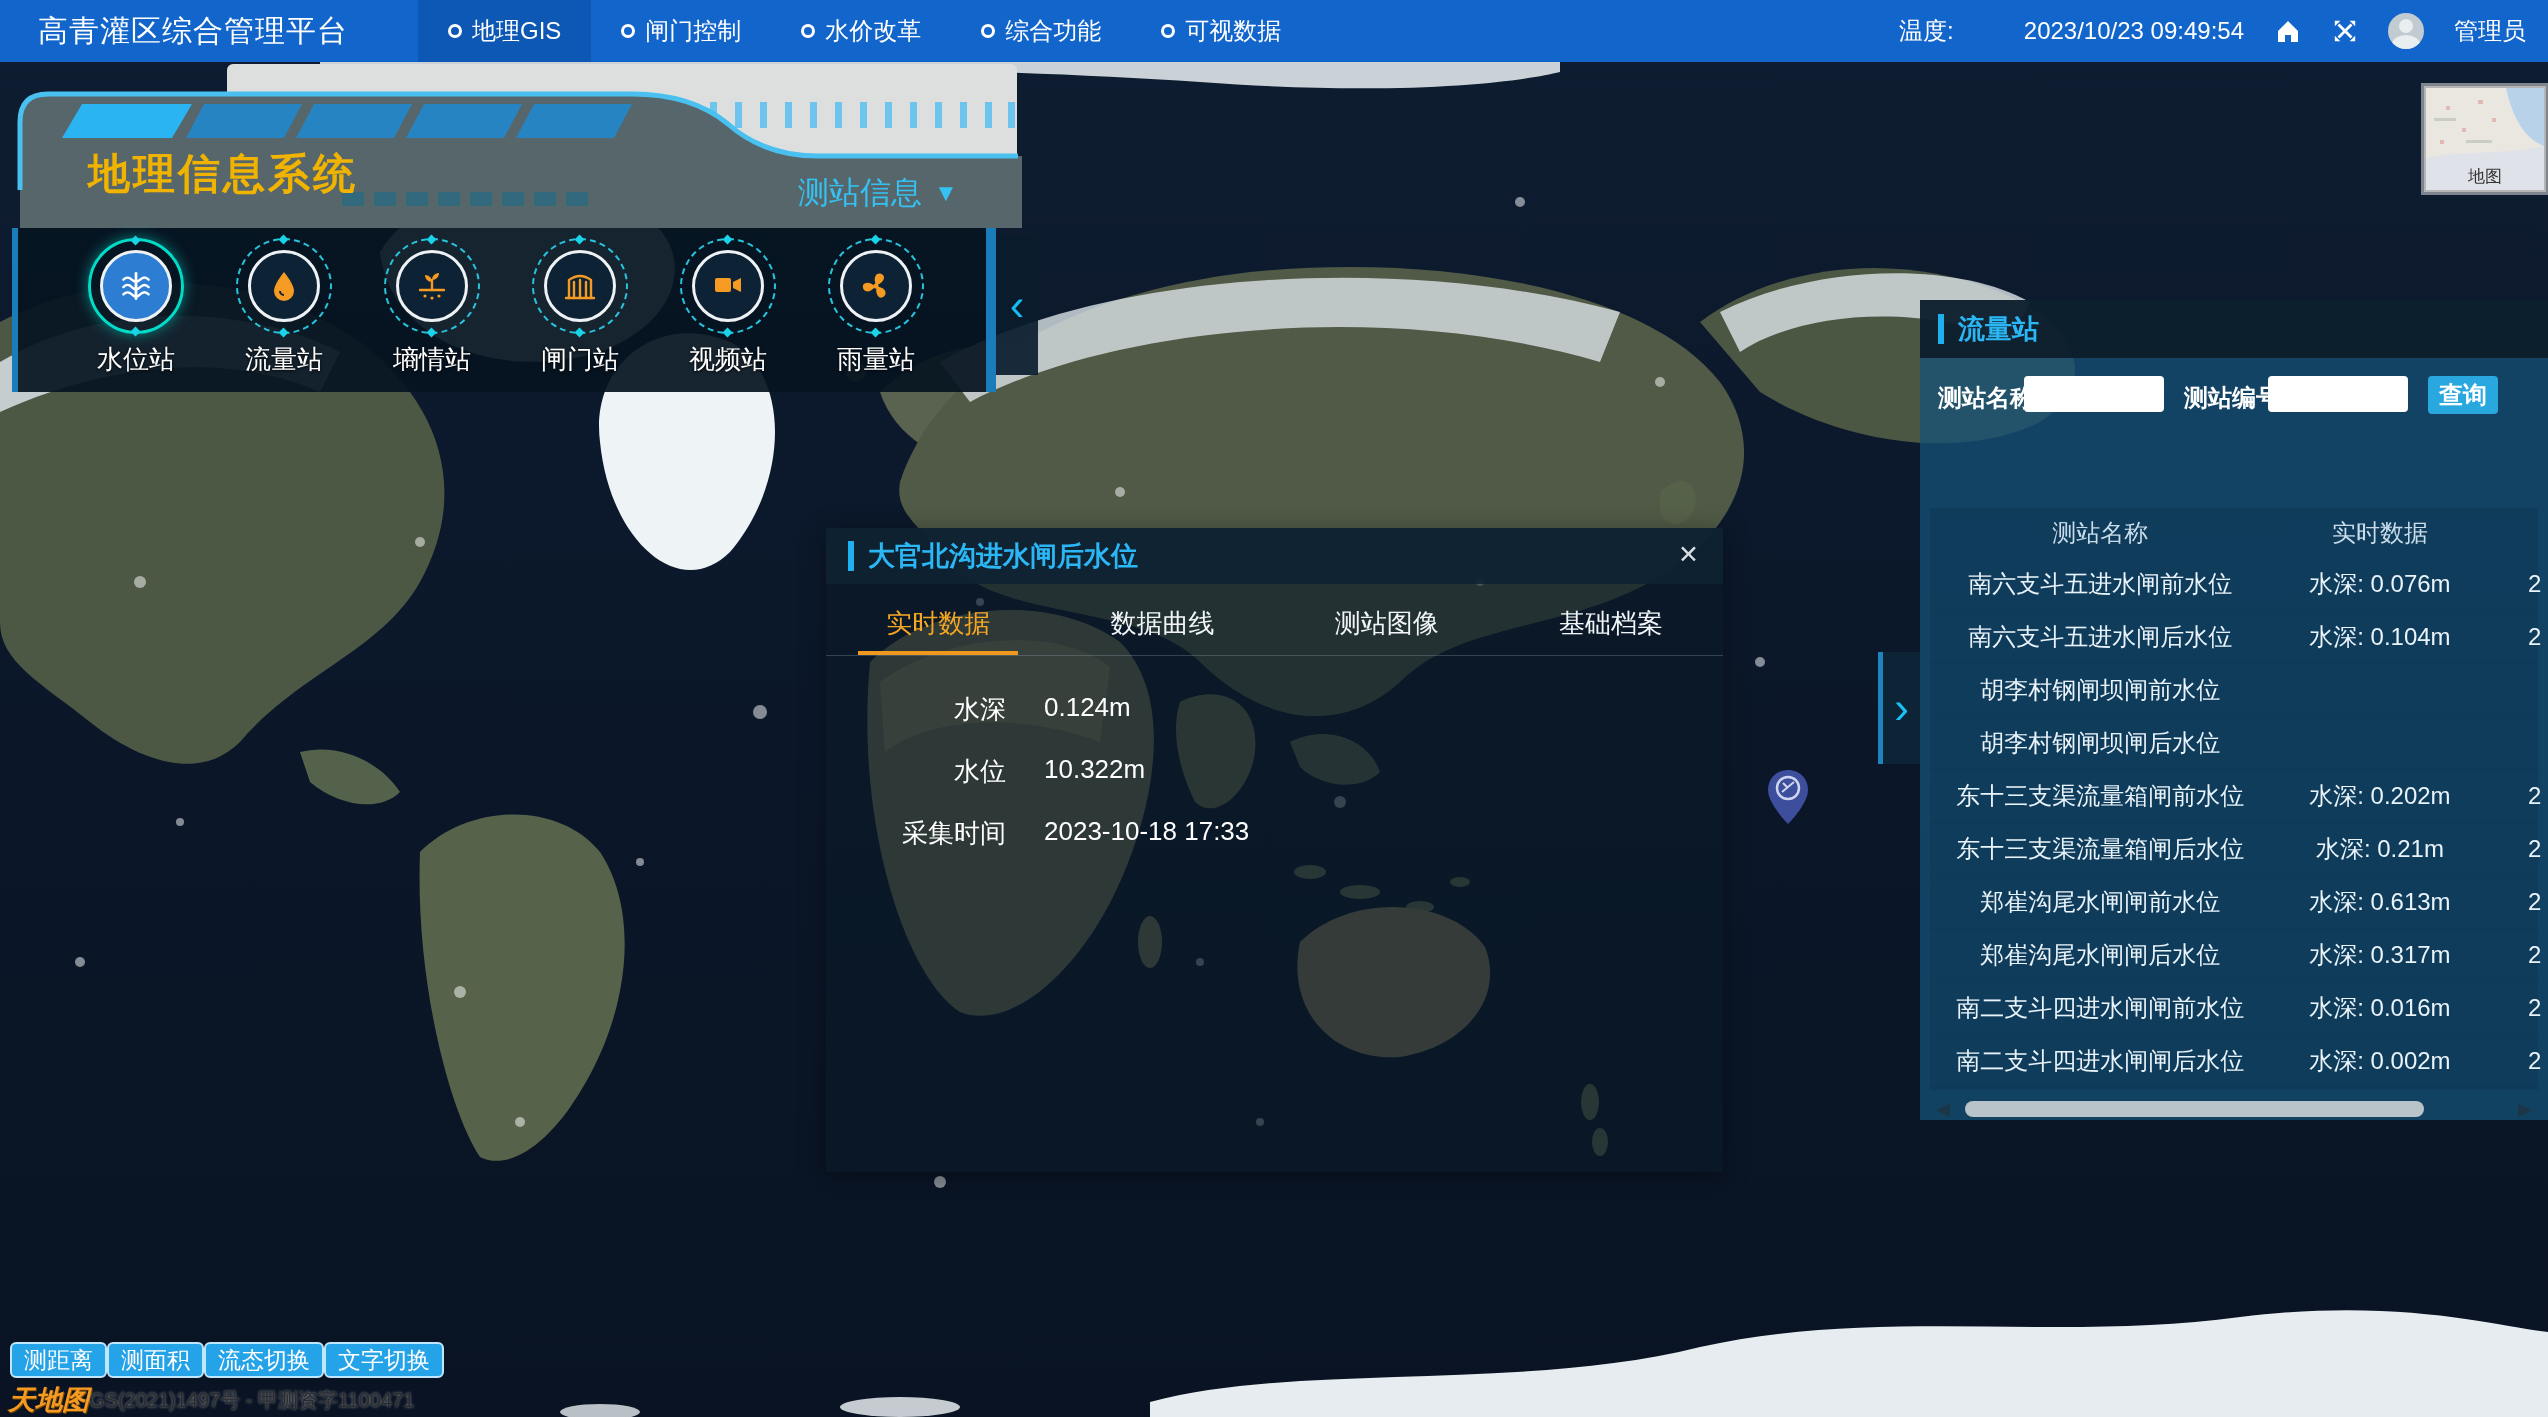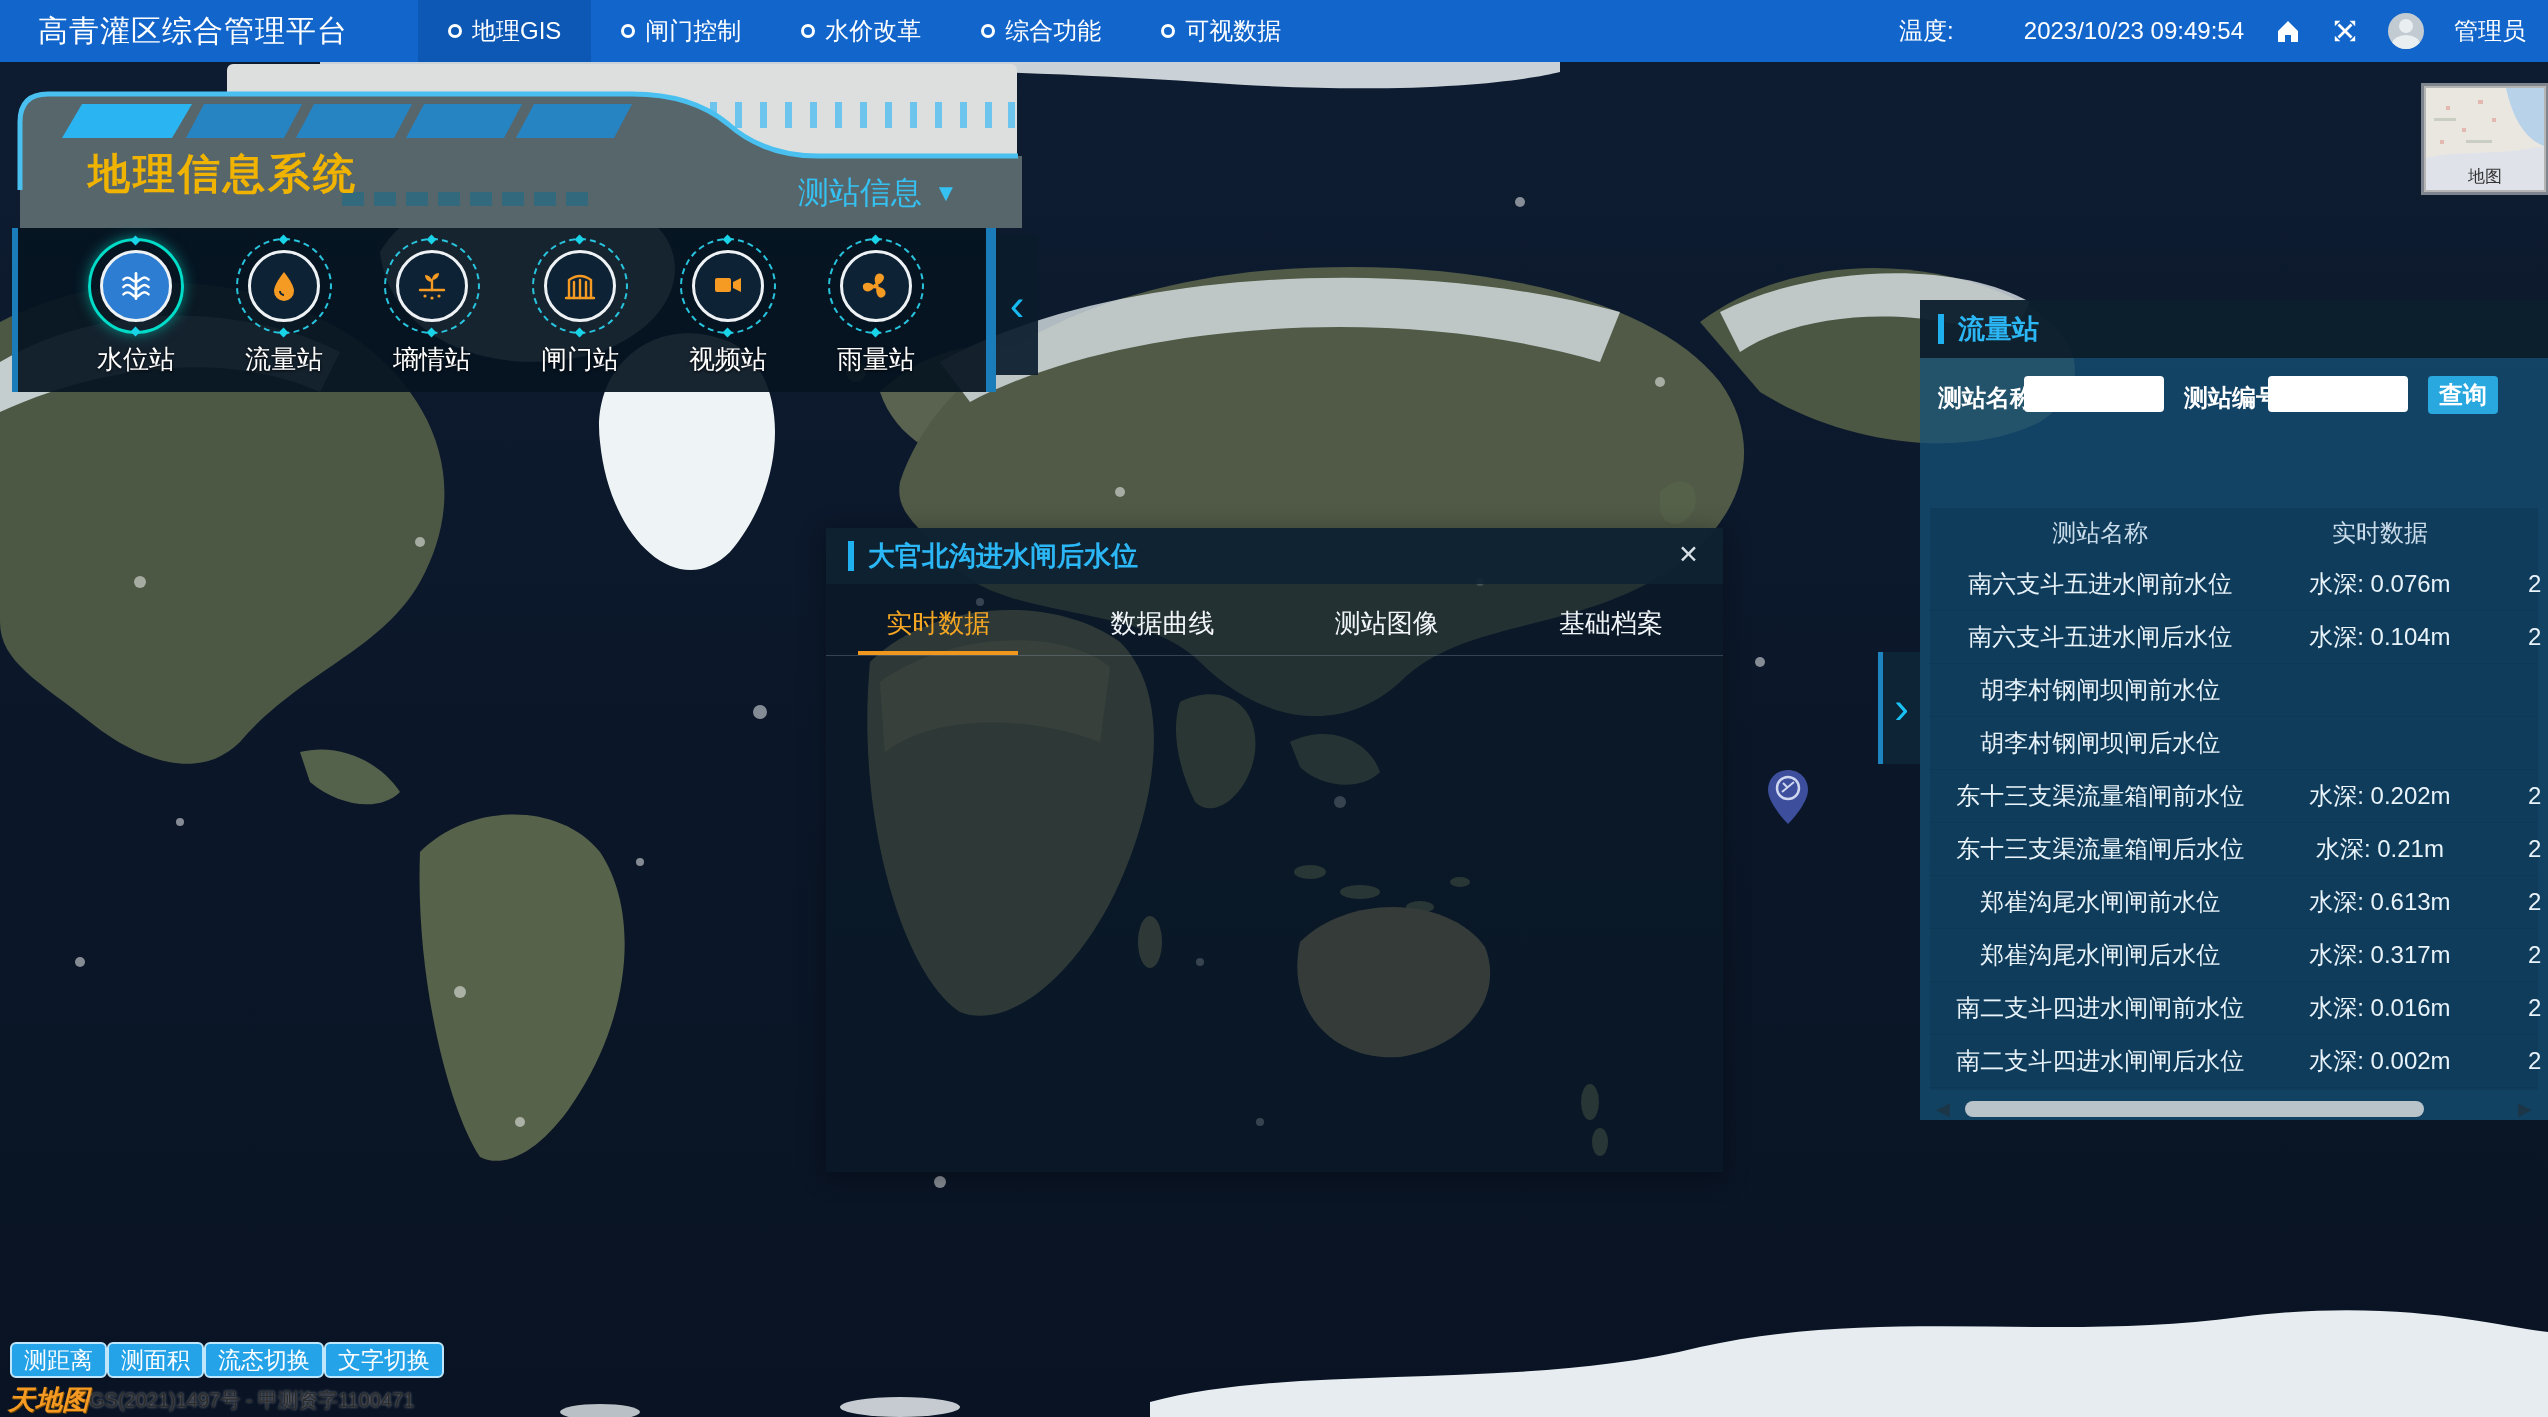--- a/index.html
+++ b/index.html
@@ -345,20 +345,34 @@
       <span class="popup-close">✕</span>
     </div>
     <div class="popup-body">
       <div class="tabs">
         <div class="tab active">实时数据</div>
         <div class="tab">数据曲线</div>
         <div class="tab">测站图像</div>
         <div class="tab">基础档案</div>
       </div>
       <div class="tab-divider"></div>
+      <div class="fields">
+        <div class="field-row">
+          <span class="field-label">水深</span>
+          <span class="field-value">0.124m</span>
+        </div>
+        <div class="field-row">
+          <span class="field-label">水位</span>
+          <span class="field-value">10.322m</span>
+        </div>
+        <div class="field-row">
+          <span class="field-label">采集时间</span>
+          <span class="field-value">2023-10-18 17:33</span>
+        </div>
+      </div>
     </div>
   </div>
 
   <div class="flow-expand">›</div>
   <div class="flow-panel">
     <div class="flow-header">
       <span class="accent-bar" style="margin-left:18px"></span>
       <span class="flow-title">流量站</span>
     </div>
     <div class="flow-body">

